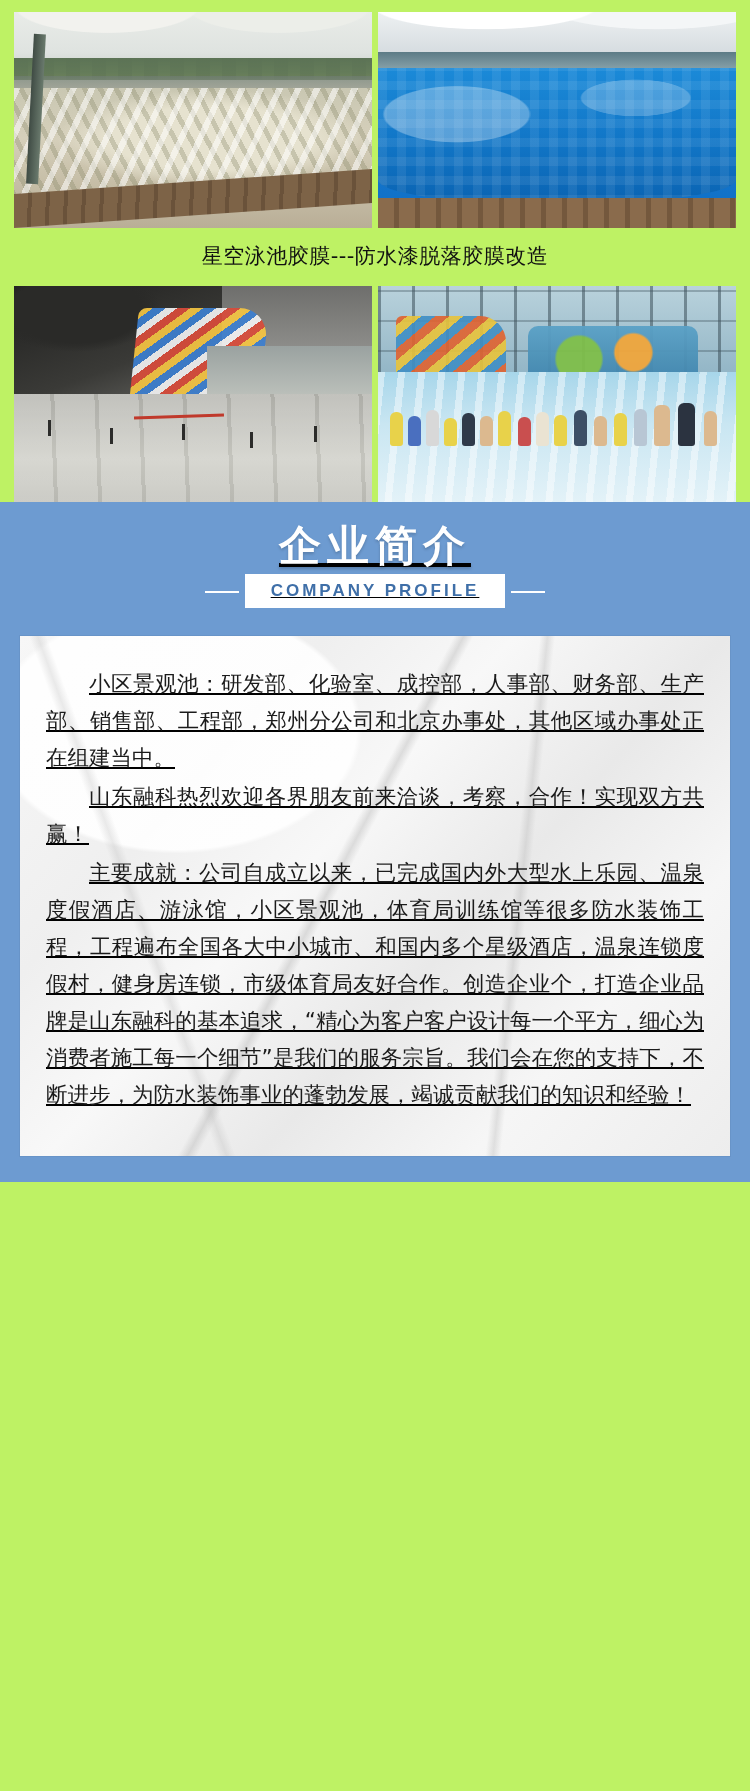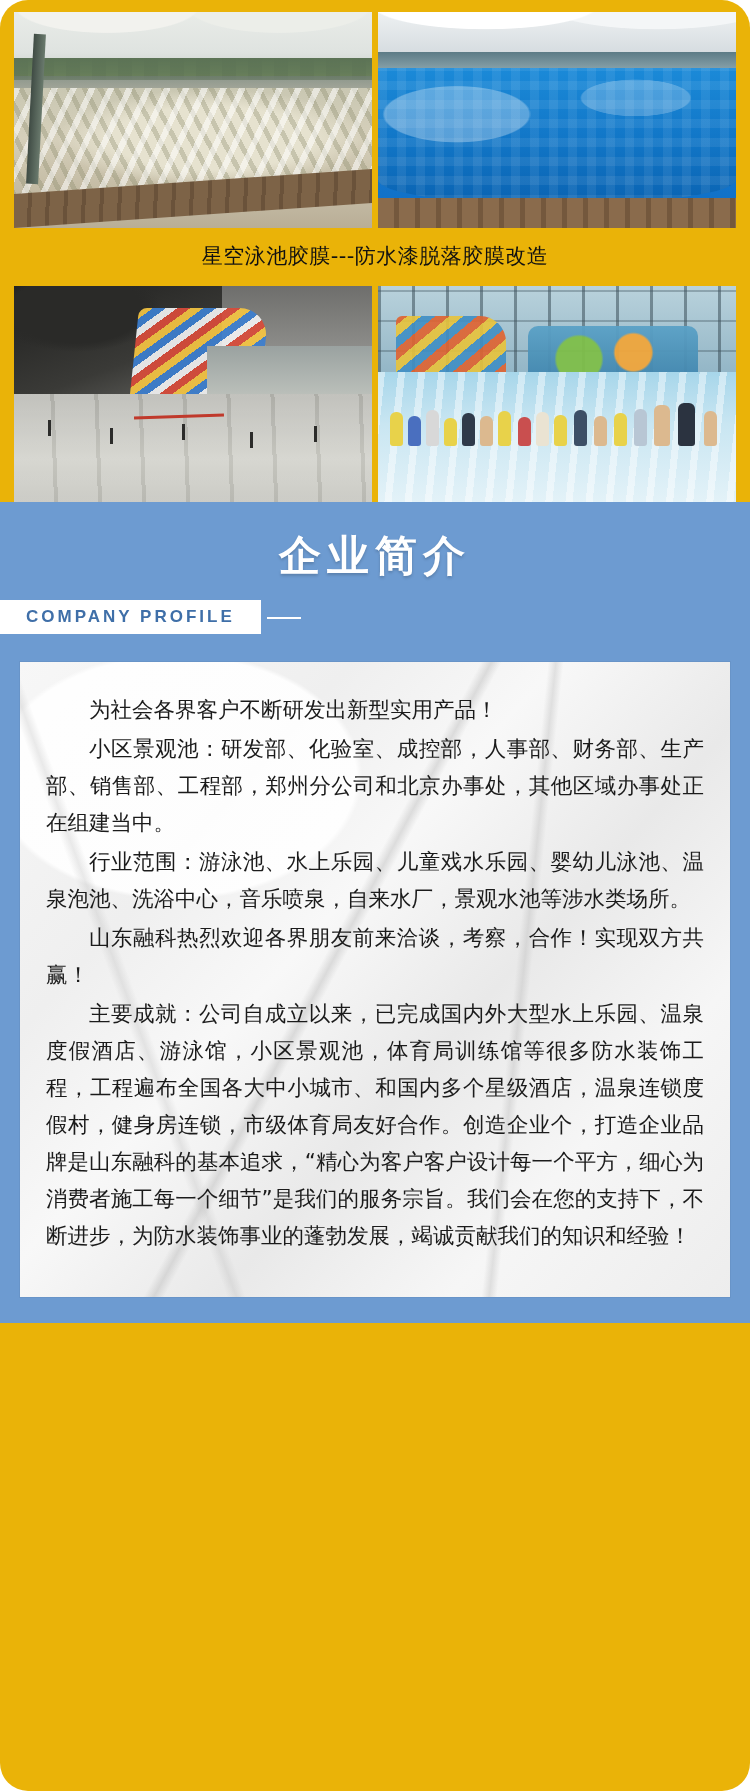--- a/index.html
+++ b/index.html
@@ -9,23 +9,22 @@
   }
   body {
     width: 750px;
     font-family: "Liberation Sans", sans-serif;
     -webkit-font-smoothing: antialiased;
   }
   .page {
     position: relative;
     width: 750px;
     min-height: 1791px;
-    background: #eab308;
+    background: #bef264;
     overflow: hidden;
-    border-radius: 28px;
   }
 
   
   .gallery {
     padding: 12px 14px 0 14px;
     box-sizing: border-box;
   }
   .photo-row {
     display: flex;
     gap: 6px;
@@ -180,35 +179,35 @@
     background:
       repeating-linear-gradient(96deg, rgba(255,255,255,.45) 0 7px, rgba(255,255,255,0) 7px 20px),
       linear-gradient(180deg,#a7d6ea 0%, #c9e6f2 40%, #e3f2f8 100%);
   }
   .ph4 .crowd { position: absolute; left: 0; right: 0; bottom: 56px; height: 66px; }
   .ph4 .person { position: absolute; bottom: 0; width: 13px; height: 34px; border-radius: 6px 6px 3px 3px; }
 
   
   .profile {
     background: #6d9bd1;
-    padding: 26px 0 26px 0;
+    padding: 16px 0 26px 0;
+    text-decoration: underline;
   }
   .profile-title {
     text-align: center;
     color: #ffffff;
     font-size: 42px;
     font-weight: bold;
     letter-spacing: 6px;
     text-shadow: 0 2px 3px rgba(0,0,0,.18);
     font-family: "DejaVu Sans", "Liberation Sans", sans-serif;
   }
   .profile-sub-wrap {
     display: flex;
-    justify-content: flex-start;
-    margin-top: 16px;
+    justify-content: center;
   }
   .profile-sub {
     background: #ffffff;
     color: #3f6fa8;
     font-size: 17px;
     font-weight: bold;
     letter-spacing: 3px;
     padding: 7px 26px;
     position: relative;
   }
@@ -320,21 +319,19 @@
     </div>
   </div>
 
   <div class="profile">
     <div class="profile-title">企业简介</div>
     <div class="profile-sub-wrap">
       <div class="profile-sub">COMPANY PROFILE</div>
     </div>
 
     <div class="card">
-      <p>为社会各界客户不断研发出新型实用产品！</p>
       <p>小区景观池：研发部、化验室、成控部，人事部、财务部、生产部、销售部、工程部，郑州分公司和北京办事处，其他区域办事处正在组建当中。</p>
-      <p>行业范围：游泳池、水上乐园、儿童戏水乐园、婴幼儿泳池、温泉泡池、洗浴中心，音乐喷泉，自来水厂，景观水池等涉水类场所。</p>
       <p>山东融科热烈欢迎各界朋友前来洽谈，考察，合作！实现双方共赢！</p>
       <p>主要成就：公司自成立以来，已完成国内外大型水上乐园、温泉度假酒店、游泳馆，小区景观池，体育局训练馆等很多防水装饰工程，工程遍布全国各大中小城市、和国内多个星级酒店，温泉连锁度假村，健身房连锁，市级体育局友好合作。创造企业个，打造企业品牌是山东融科的基本追求，“精心为客户客户设计每一个平方，细心为消费者施工每一个细节”是我们的服务宗旨。我们会在您的支持下，不断进步，为防水装饰事业的蓬勃发展，竭诚贡献我们的知识和经验！</p>
     </div>
   </div>
 
 </div>
 
 </body></html>

